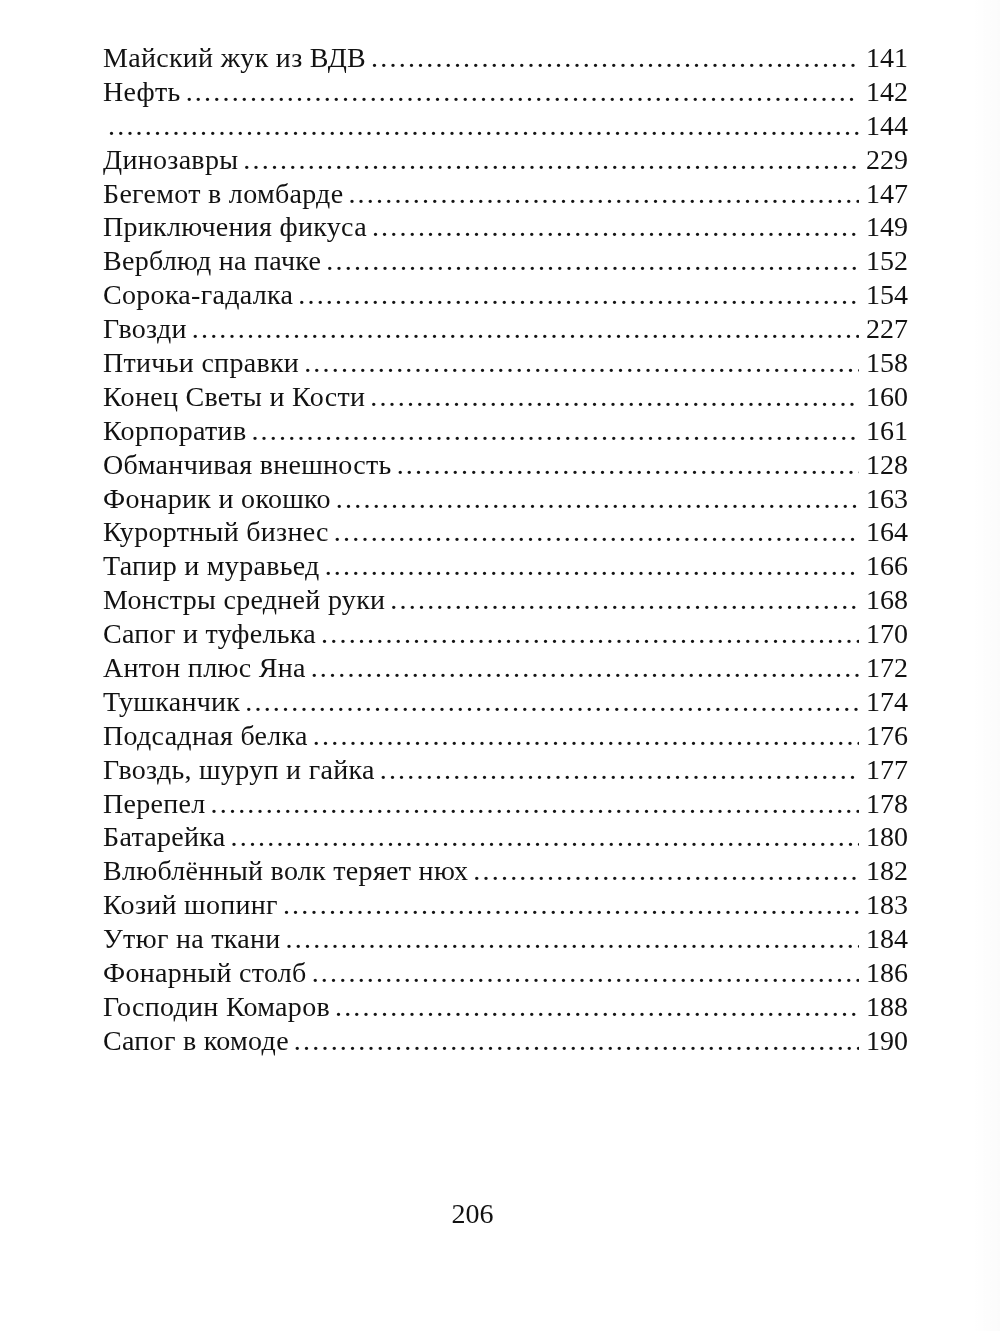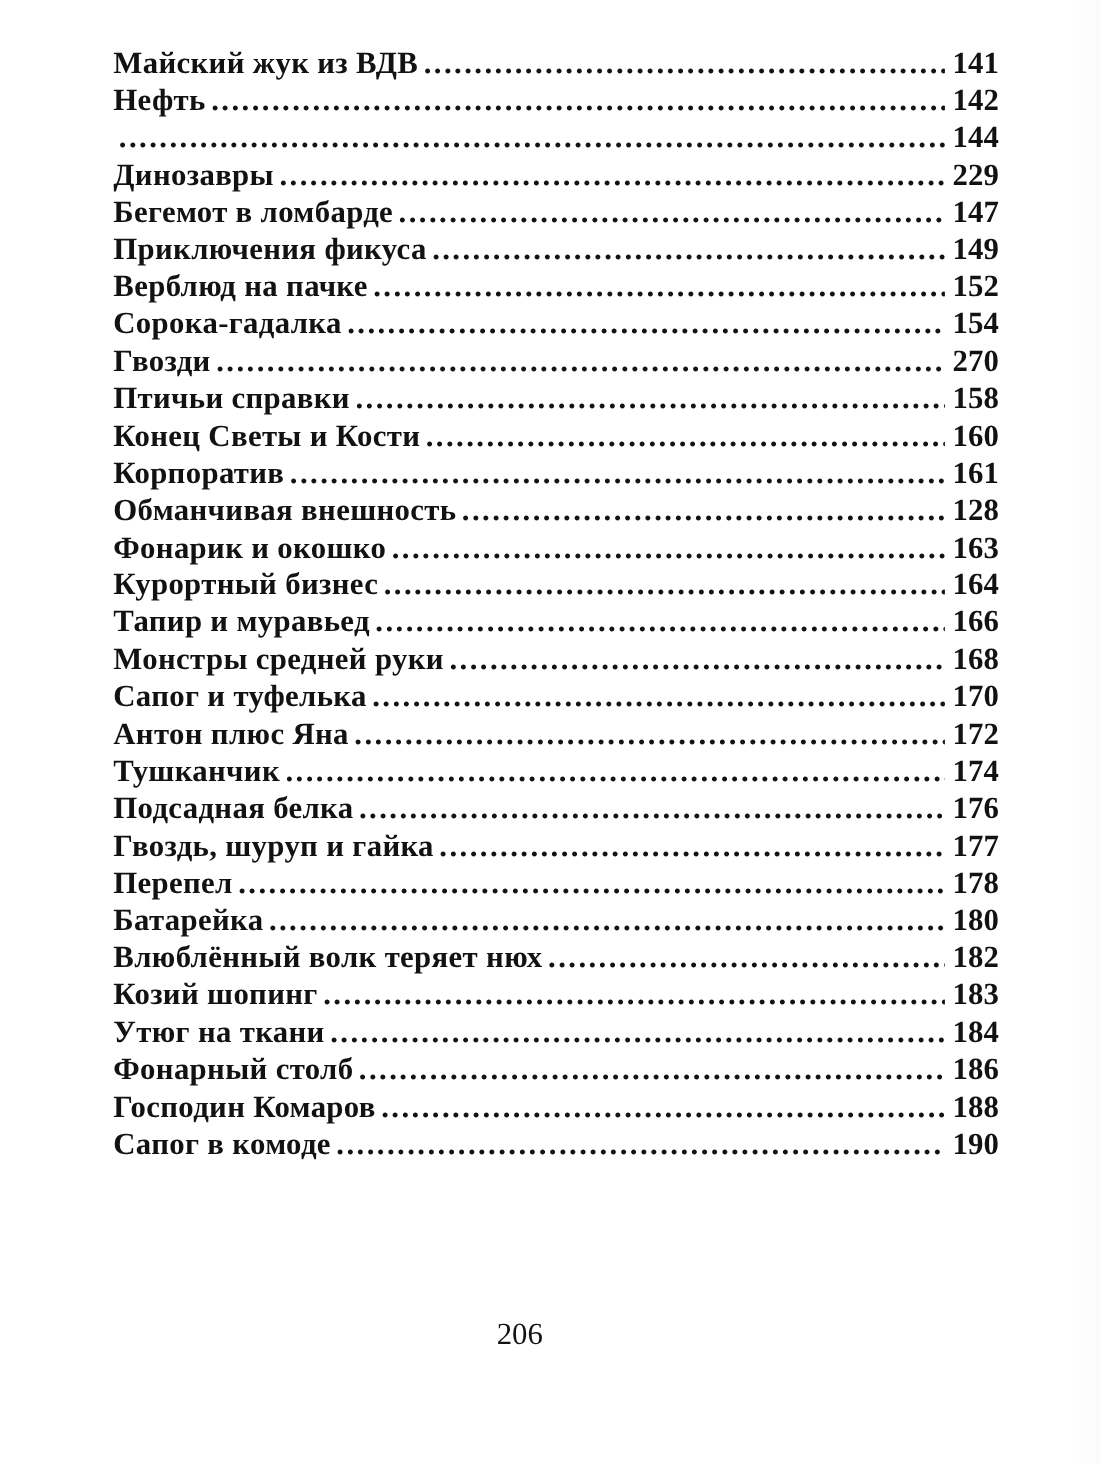--- a/index.html
+++ b/index.html
@@ -27,21 +27,20 @@
     position: absolute;
     left: 103px;
     right: 92px;
     top: 41px;
   }
   .toc-row {
     display: flex;
     align-items: center;
     height: 33.9px;
     overflow: hidden;
-    font-weight: bold;
   }
   .toc-title {
     white-space: nowrap;
     flex: 0 0 auto;
     font-size: 28px;
     line-height: 33.9px;
     letter-spacing: 0.3px;
   }
   .toc-dots {
     flex: 1 1 auto;
@@ -120,21 +119,21 @@
 
   <div class="toc-row">
     <span class="toc-title">Сорока-гадалка</span>
     <span class="toc-dots">........................................................................................................................................................................................................</span>
     <span class="toc-page">154</span>
   </div>
 
   <div class="toc-row">
     <span class="toc-title">Гвозди</span>
     <span class="toc-dots">........................................................................................................................................................................................................</span>
-    <span class="toc-page">270</span>
+    <span class="toc-page">227</span>
   </div>
 
   <div class="toc-row">
     <span class="toc-title">Птичьи справки</span>
     <span class="toc-dots">........................................................................................................................................................................................................</span>
     <span class="toc-page">158</span>
   </div>
 
   <div class="toc-row">
     <span class="toc-title">Конец Светы и Кости</span>

